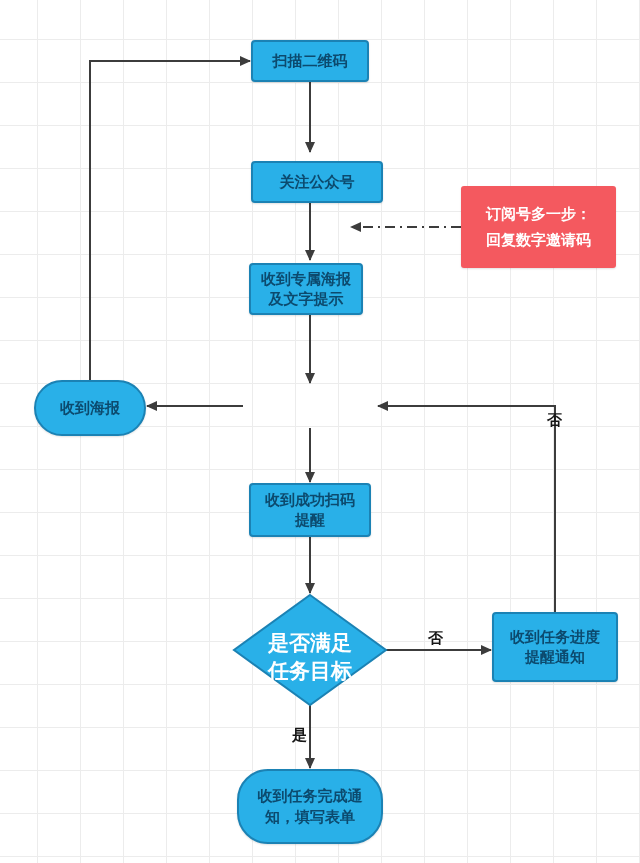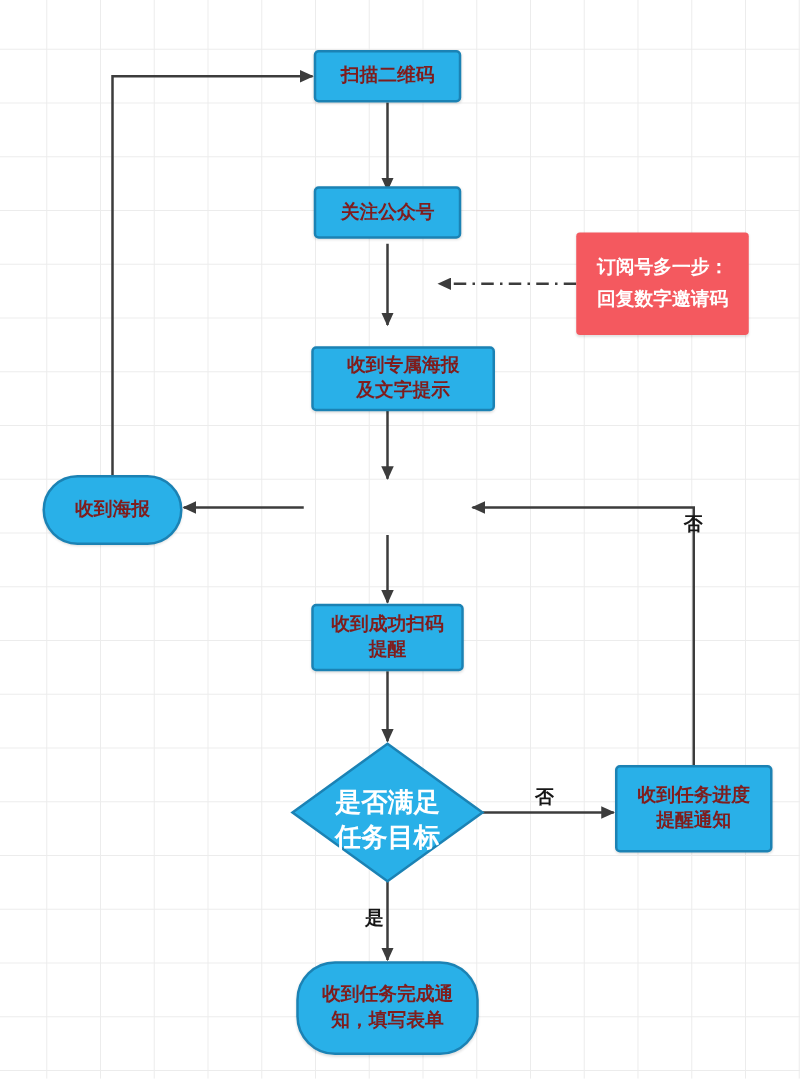--- a/index.html
+++ b/index.html
@@ -18,21 +18,21 @@
     background-size:43px 43px;
     background-position:-6px -4px;
   }
   svg.edges{position:absolute;left:0;top:0;}
   .edge{stroke:var(--arrow);stroke-width:2;fill:none;}
   .dashdot{stroke-dasharray:10 5 2 5;}
   .ah{fill:var(--arrow);}
   .diamond-shape{fill:var(--node-fill);stroke:var(--node-border);stroke-width:2;}
   .node{
     position:absolute;display:flex;align-items:center;justify-content:center;
-    text-align:center;color:#7f1d1d;font-weight:bold;font-size:15px;line-height:1.35;
+    text-align:center;color:#0c4a6e;font-weight:bold;font-size:15px;line-height:1.35;
     background:var(--node-fill);border:2px solid var(--node-border);border-radius:4px;
     white-space:pre-line;box-shadow:0 1px 2px rgba(0,0,0,.12);
   }
   .pill{border-radius:28px;}
   .stadium{border-radius:31px;}
   .note{
     position:absolute;display:flex;align-items:center;justify-content:center;
     text-align:center;color:#fff;font-weight:bold;font-size:15px;line-height:1.75;
     background:var(--note-fill);border-radius:3px;white-space:pre-line;
     box-shadow:0 1px 2px rgba(0,0,0,.12);
@@ -67,26 +67,26 @@
     <path class="edge" d="M310,537 L310,593" marker-end="url(#arrow)"></path>
     <path class="edge" d="M386,650 L491,650" marker-end="url(#arrow)"></path>
     <path class="edge" d="M555,612 L555,406 L378,406" marker-end="url(#arrow)"></path>
     <path class="edge" d="M310,705 L310,768" marker-end="url(#arrow)"></path>
 
     <polygon class="diamond-shape" points="310,595 386,650 310,705 234,650"></polygon>
   </svg>
 
   <div class="node" style="left:251px;top:40px;width:118px;height:42px">扫描二维码</div>
 
-  <div class="node" style="left:251px;top:149px;width:118px;height:42px">关注公众号</div>
+  <div class="node" style="left:251px;top:161px;width:132px;height:42px">关注公众号</div>
 
-  <div class="note" style="left:461px;top:186px;width:138px;height:82px">订阅号多一步：
+  <div class="note" style="left:461px;top:186px;width:155px;height:82px">订阅号多一步：
 回复数字邀请码</div>
 
-  <div class="node" style="left:249px;top:277px;width:147px;height:52px">收到专属海报
+  <div class="node" style="left:249px;top:263px;width:114px;height:52px">收到专属海报
 及文字提示</div>
 
 
   <div class="node" style="left:249px;top:483px;width:122px;height:54px">收到成功扫码
 提醒</div>
 
   <div class="node pill" style="left:34px;top:380px;width:112px;height:56px">收到海报</div>
 
   <div class="diamond-label">是否满足
 任务目标</div>

